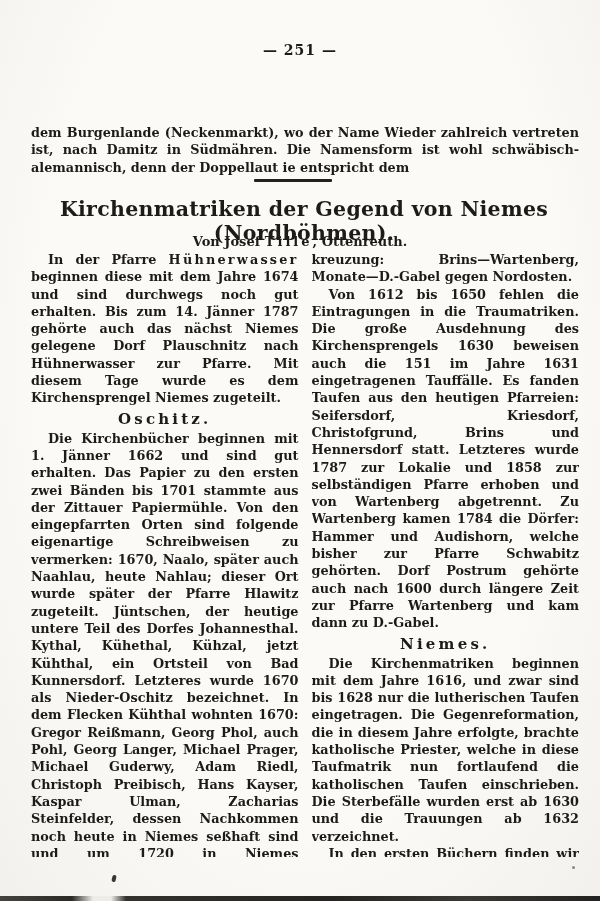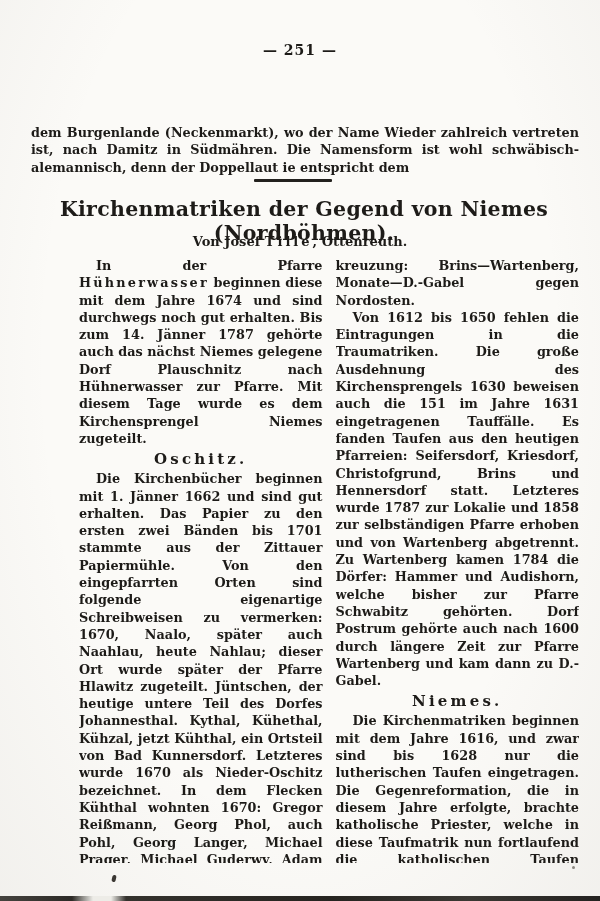--- a/index.html
+++ b/index.html
@@ -17,21 +17,21 @@
   .pageno{
     position:absolute;top:42px;left:0;width:100%;
     text-align:center;font-weight:bold;font-size:14px;letter-spacing:1px;
   }
   .cols{
     position:absolute;left:31px;right:21px;
     display:flex;gap:13px;
   }
   .col{flex:1 1 0;min-width:0;overflow:hidden;}
   .prev{top:80px;height:100px;margin-top:44px;}
-  .main{top:257px;height:606px;margin-left:48px;}
+  .main{top:251px;height:606px;}
   p{
     margin:0;text-align:justify;text-justify:inter-word;
     font-size:12.8px;line-height:17.3px;font-weight:bold;
     hyphens:auto;
   }
   p.ind{text-indent:17px;}
   .sperr{letter-spacing:2.2px;}
   .rule{
     position:absolute;top:179px;left:254px;width:78px;height:3px;
     background:#23211e;border-radius:1px;

